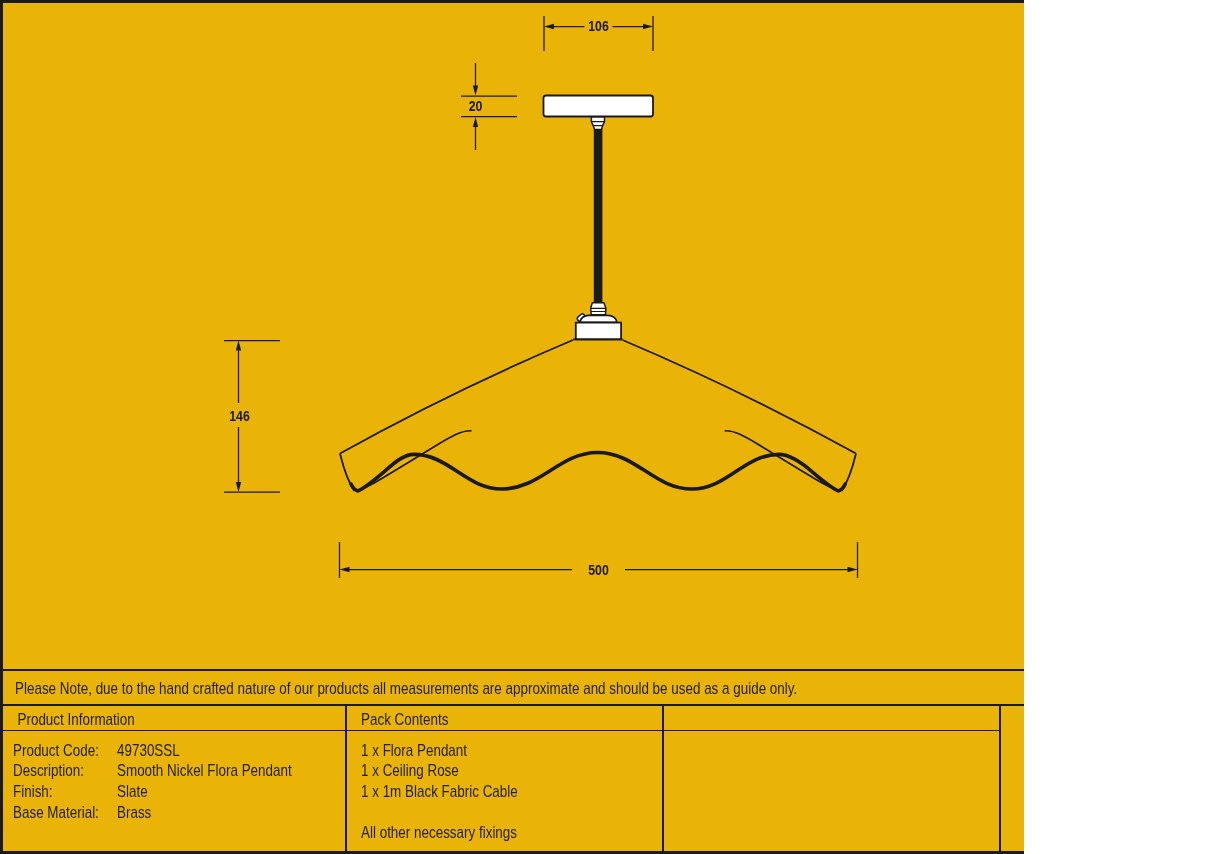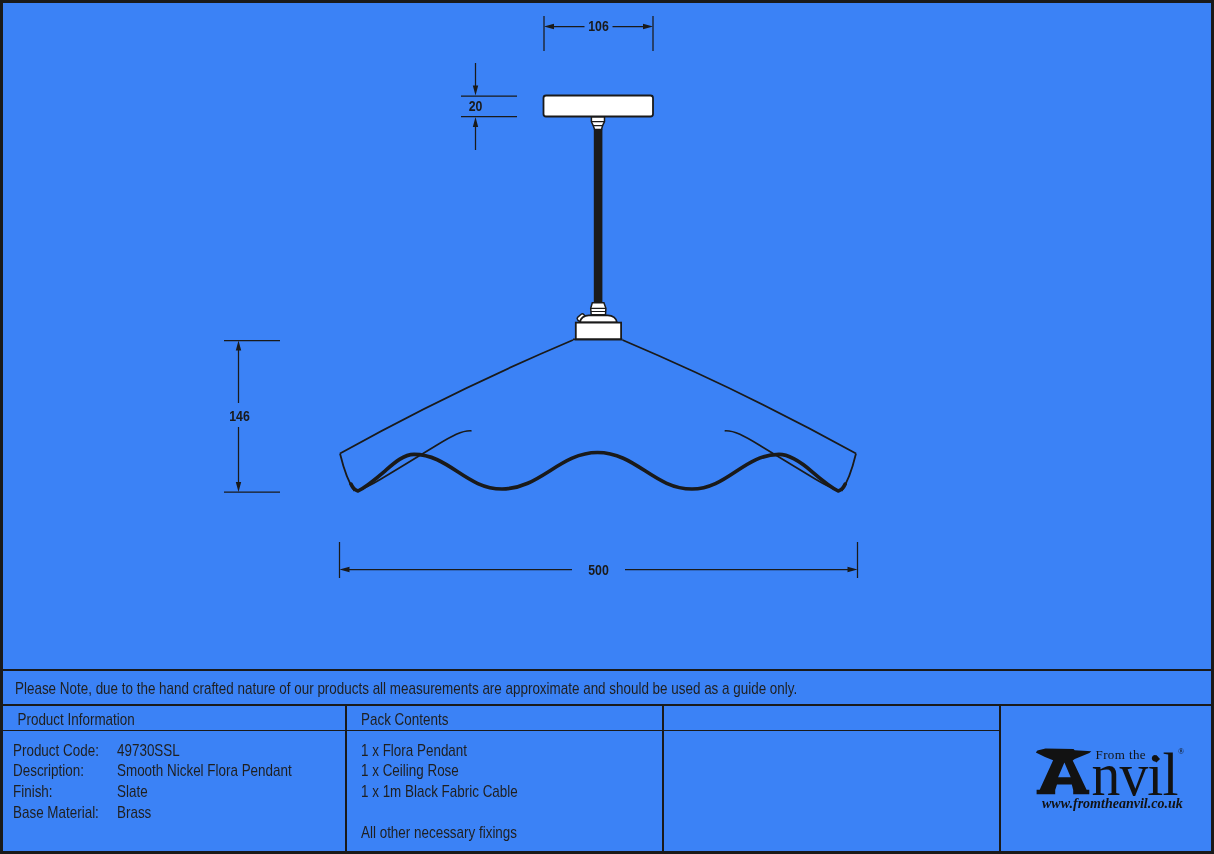--- a/index.html
+++ b/index.html
@@ -1,16 +1,16 @@
 <!DOCTYPE html>
 <html><head>
 <meta charset="utf-8">
 <style>
   html,body{margin:0;padding:0;background:#fff;}
-  .page{position:relative;width:1214px;height:854px;background:#3b82f6;overflow:hidden;}
+  .page{position:relative;width:1024px;height:854px;background:#eab308;overflow:hidden;}
   .abs{position:absolute;}
   .ln{position:absolute;background:#1a1a1a;}
 </style>
 </head>
 <body>
 <div class="page">
 
   <div class="ln" style="left:0;top:0;width:1214px;height:3px;"></div>
   <div class="ln" style="left:0;top:851px;width:1214px;height:3px;"></div>
   <div class="ln" style="left:0;top:0;width:2.5px;height:854px;"></div>

